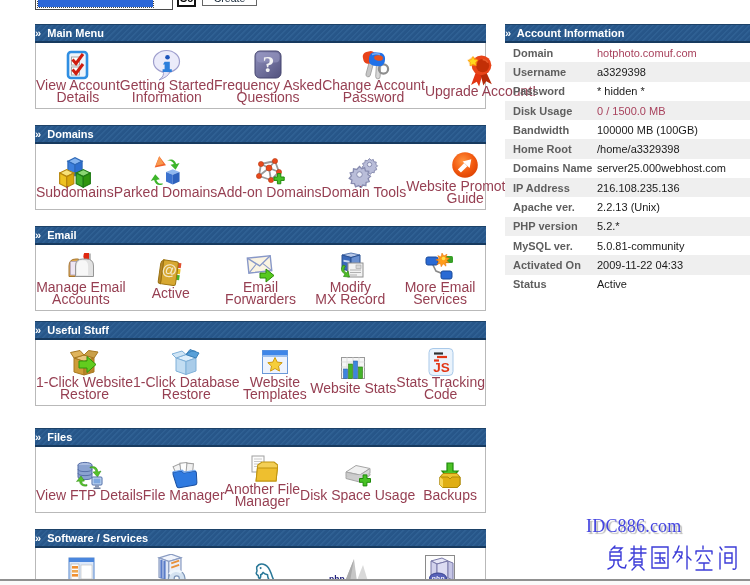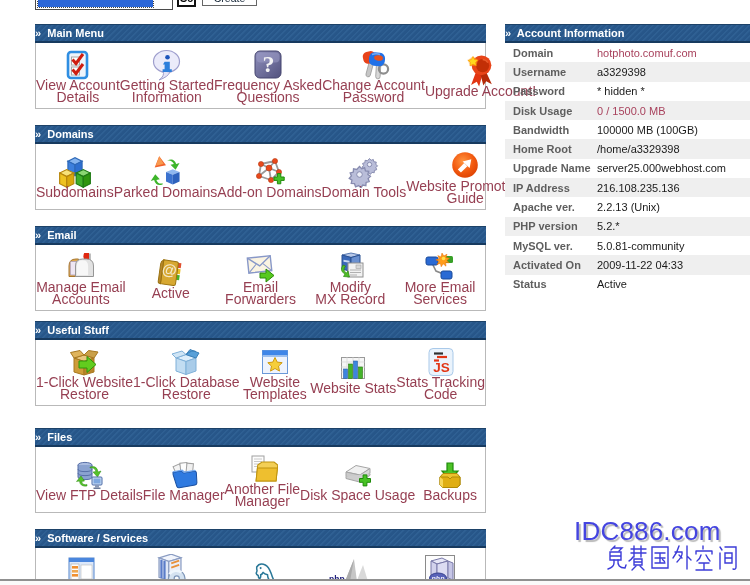--- a/index.html
+++ b/index.html
@@ -7,21 +7,21 @@
 .panel{position:absolute;left:35px;width:451px}
 .pbox{height:66px;border:1px solid #b9b9b9;border-top:none;background:#fff;display:flex}
 .cell{flex:1;display:flex;flex-direction:column;align-items:center;justify-content:center;overflow:visible}
 .lbl{margin-top:-2px;font-size:14px;line-height:12px;color:#963f52;text-align:center;white-space:nowrap}
 .side{position:absolute;left:505px;top:24px;width:248px}
 .srow{height:19.3px;display:flex;align-items:center;font-size:11px}
 .srow .k{width:92px;padding-left:8px;font-weight:bold;color:#5e5e5e}
 .srow .v{color:#1a1a1a}
 .srow.alt{background:#efefef}
 .v.red{color:#a8415c}
-.wm1{position:absolute;left:574px;top:516px;font-family:Liberation Sans, sans-serif;font-weight:normal;font-size:26px;color:#4444e0;text-shadow:2px 2px 1px #b8b8b8;letter-spacing:0.2px}
+.wm1{position:absolute;left:586px;top:516px;font-family:Liberation Serif, serif;font-weight:normal;font-size:18px;color:#4444e0;text-shadow:2px 2px 1px #b8b8b8;letter-spacing:0.2px}
 </style></head><body>
 
 <div style="position:absolute;left:35px;top:-13px;width:138px;height:23px;border:1px solid #4a4a4a;background:#fff">
   <div style="position:absolute;left:2px;top:2px;bottom:2px;width:115px;background:#2b66d8;outline:1px dotted #444"></div>
 </div>
 <div style="position:absolute;left:177px;top:-12px;width:19px;height:19px;border:2px solid #111;background:#fff;font-size:10px;text-align:center;line-height:17px;color:#000;font-weight:bold">Go</div>
 <div style="position:absolute;left:202px;top:-15px;width:55px;height:21px;border:1px solid #666;background:#fff;font-size:10.5px;text-align:center;line-height:25px;color:#123;overflow:hidden">Create New</div>
 
 <div class="panel" style="top:24px">
   <div class="bar">»&nbsp; Main Menu</div>
@@ -438,21 +438,21 @@
     </div>
   <div class="srow">
       <span class="k">Bandwidth</span>
       <span class="v">100000 MB (100GB)</span>
     </div>
   <div class="srow alt">
       <span class="k">Home Root</span>
       <span class="v">/home/a3329398</span>
     </div>
   <div class="srow">
-      <span class="k">Upgrade Name</span>
+      <span class="k">Domains Name</span>
       <span class="v">server25.000webhost.com</span>
     </div>
   <div class="srow alt">
       <span class="k">IP Address</span>
       <span class="v">216.108.235.136</span>
     </div>
   <div class="srow">
       <span class="k">Apache ver.</span>
       <span class="v">2.2.13 (Unix)</span>
     </div>

